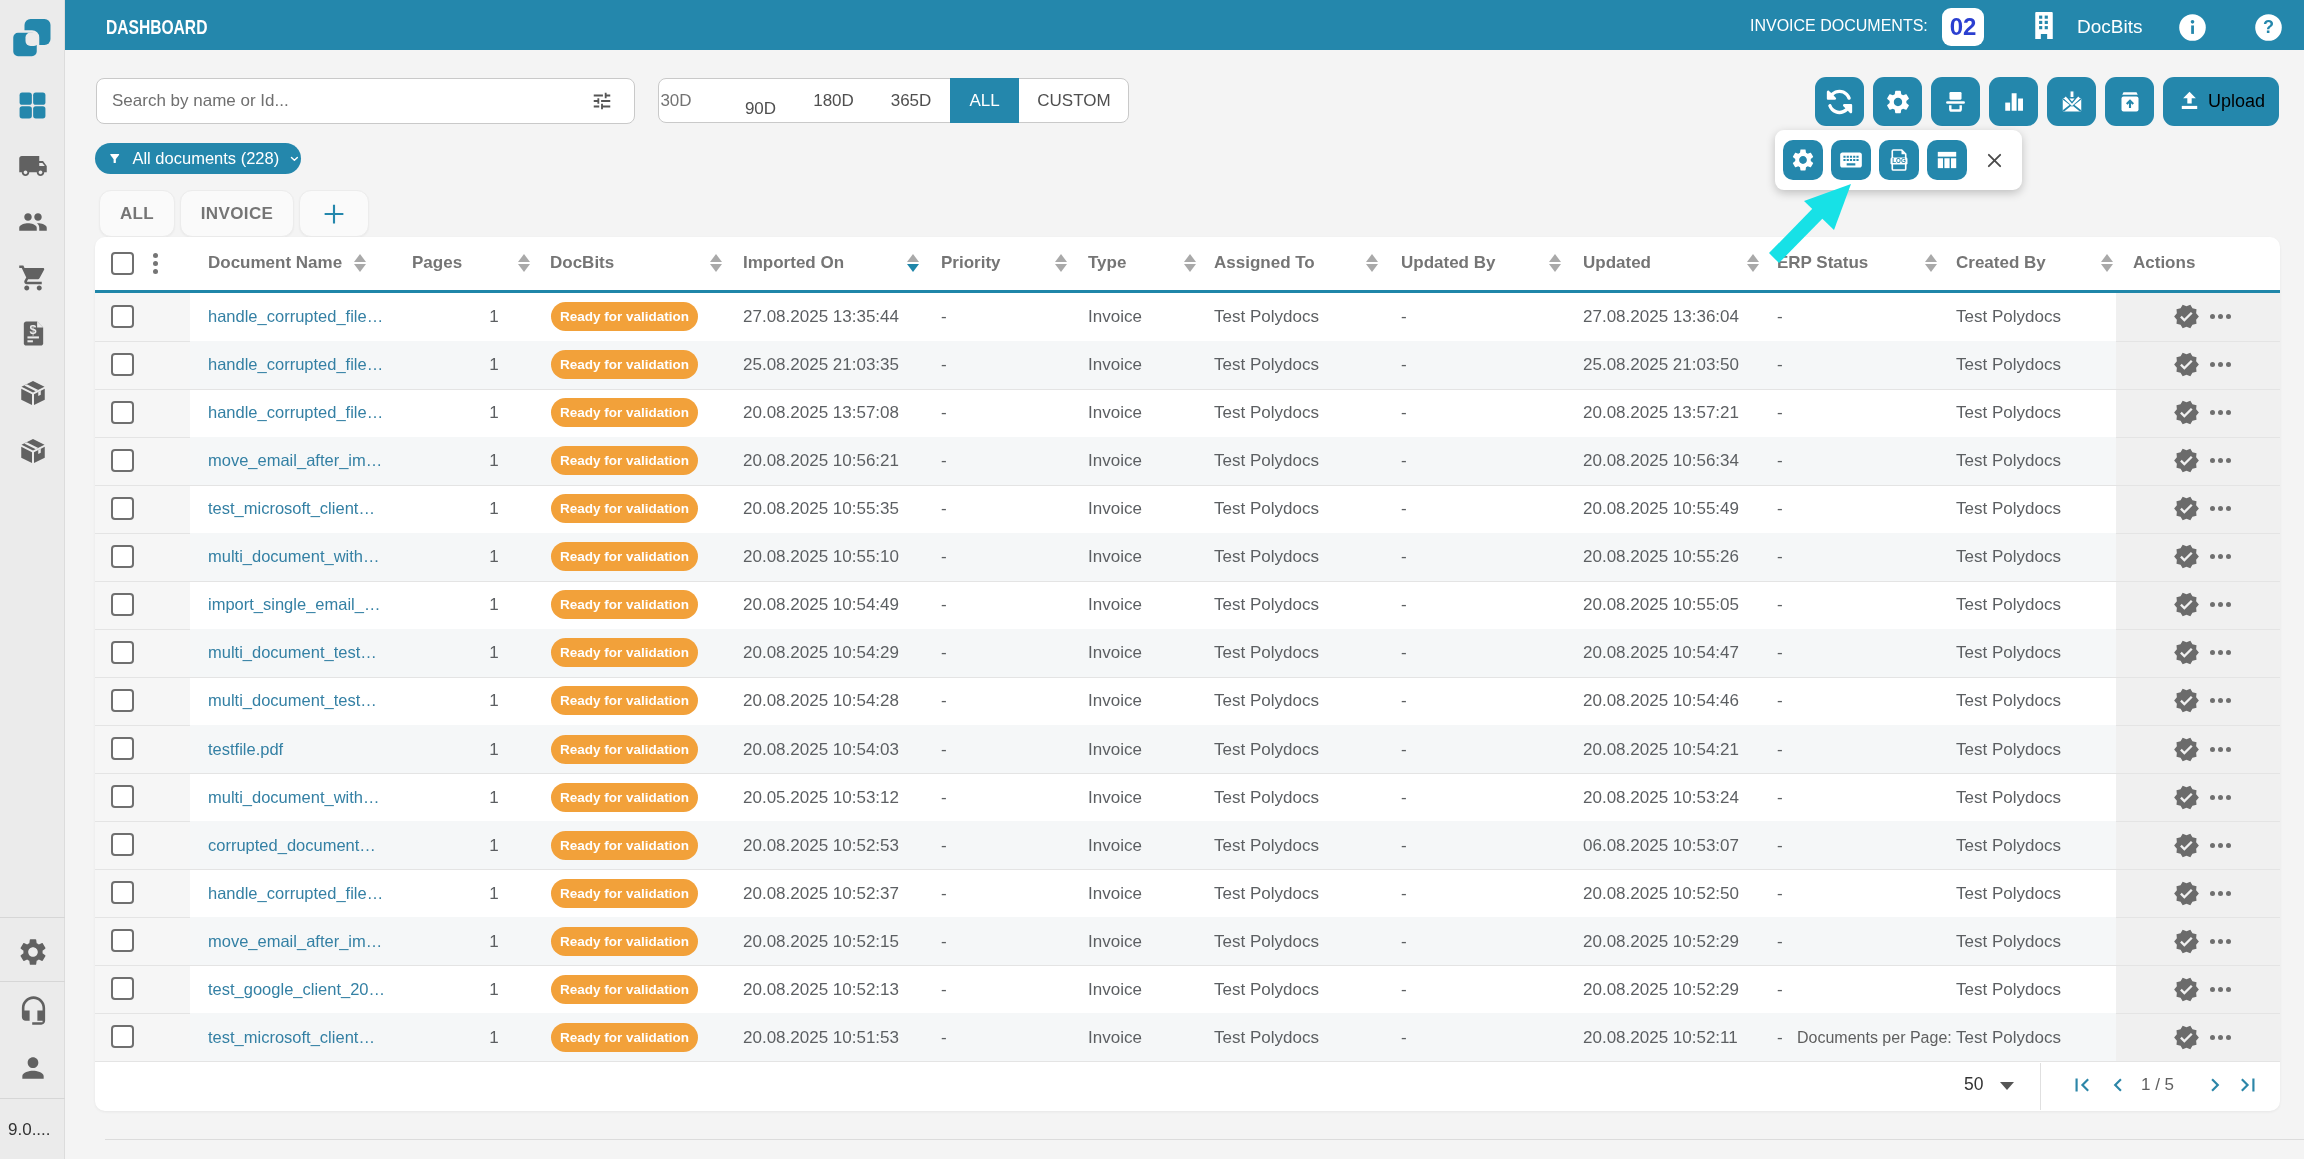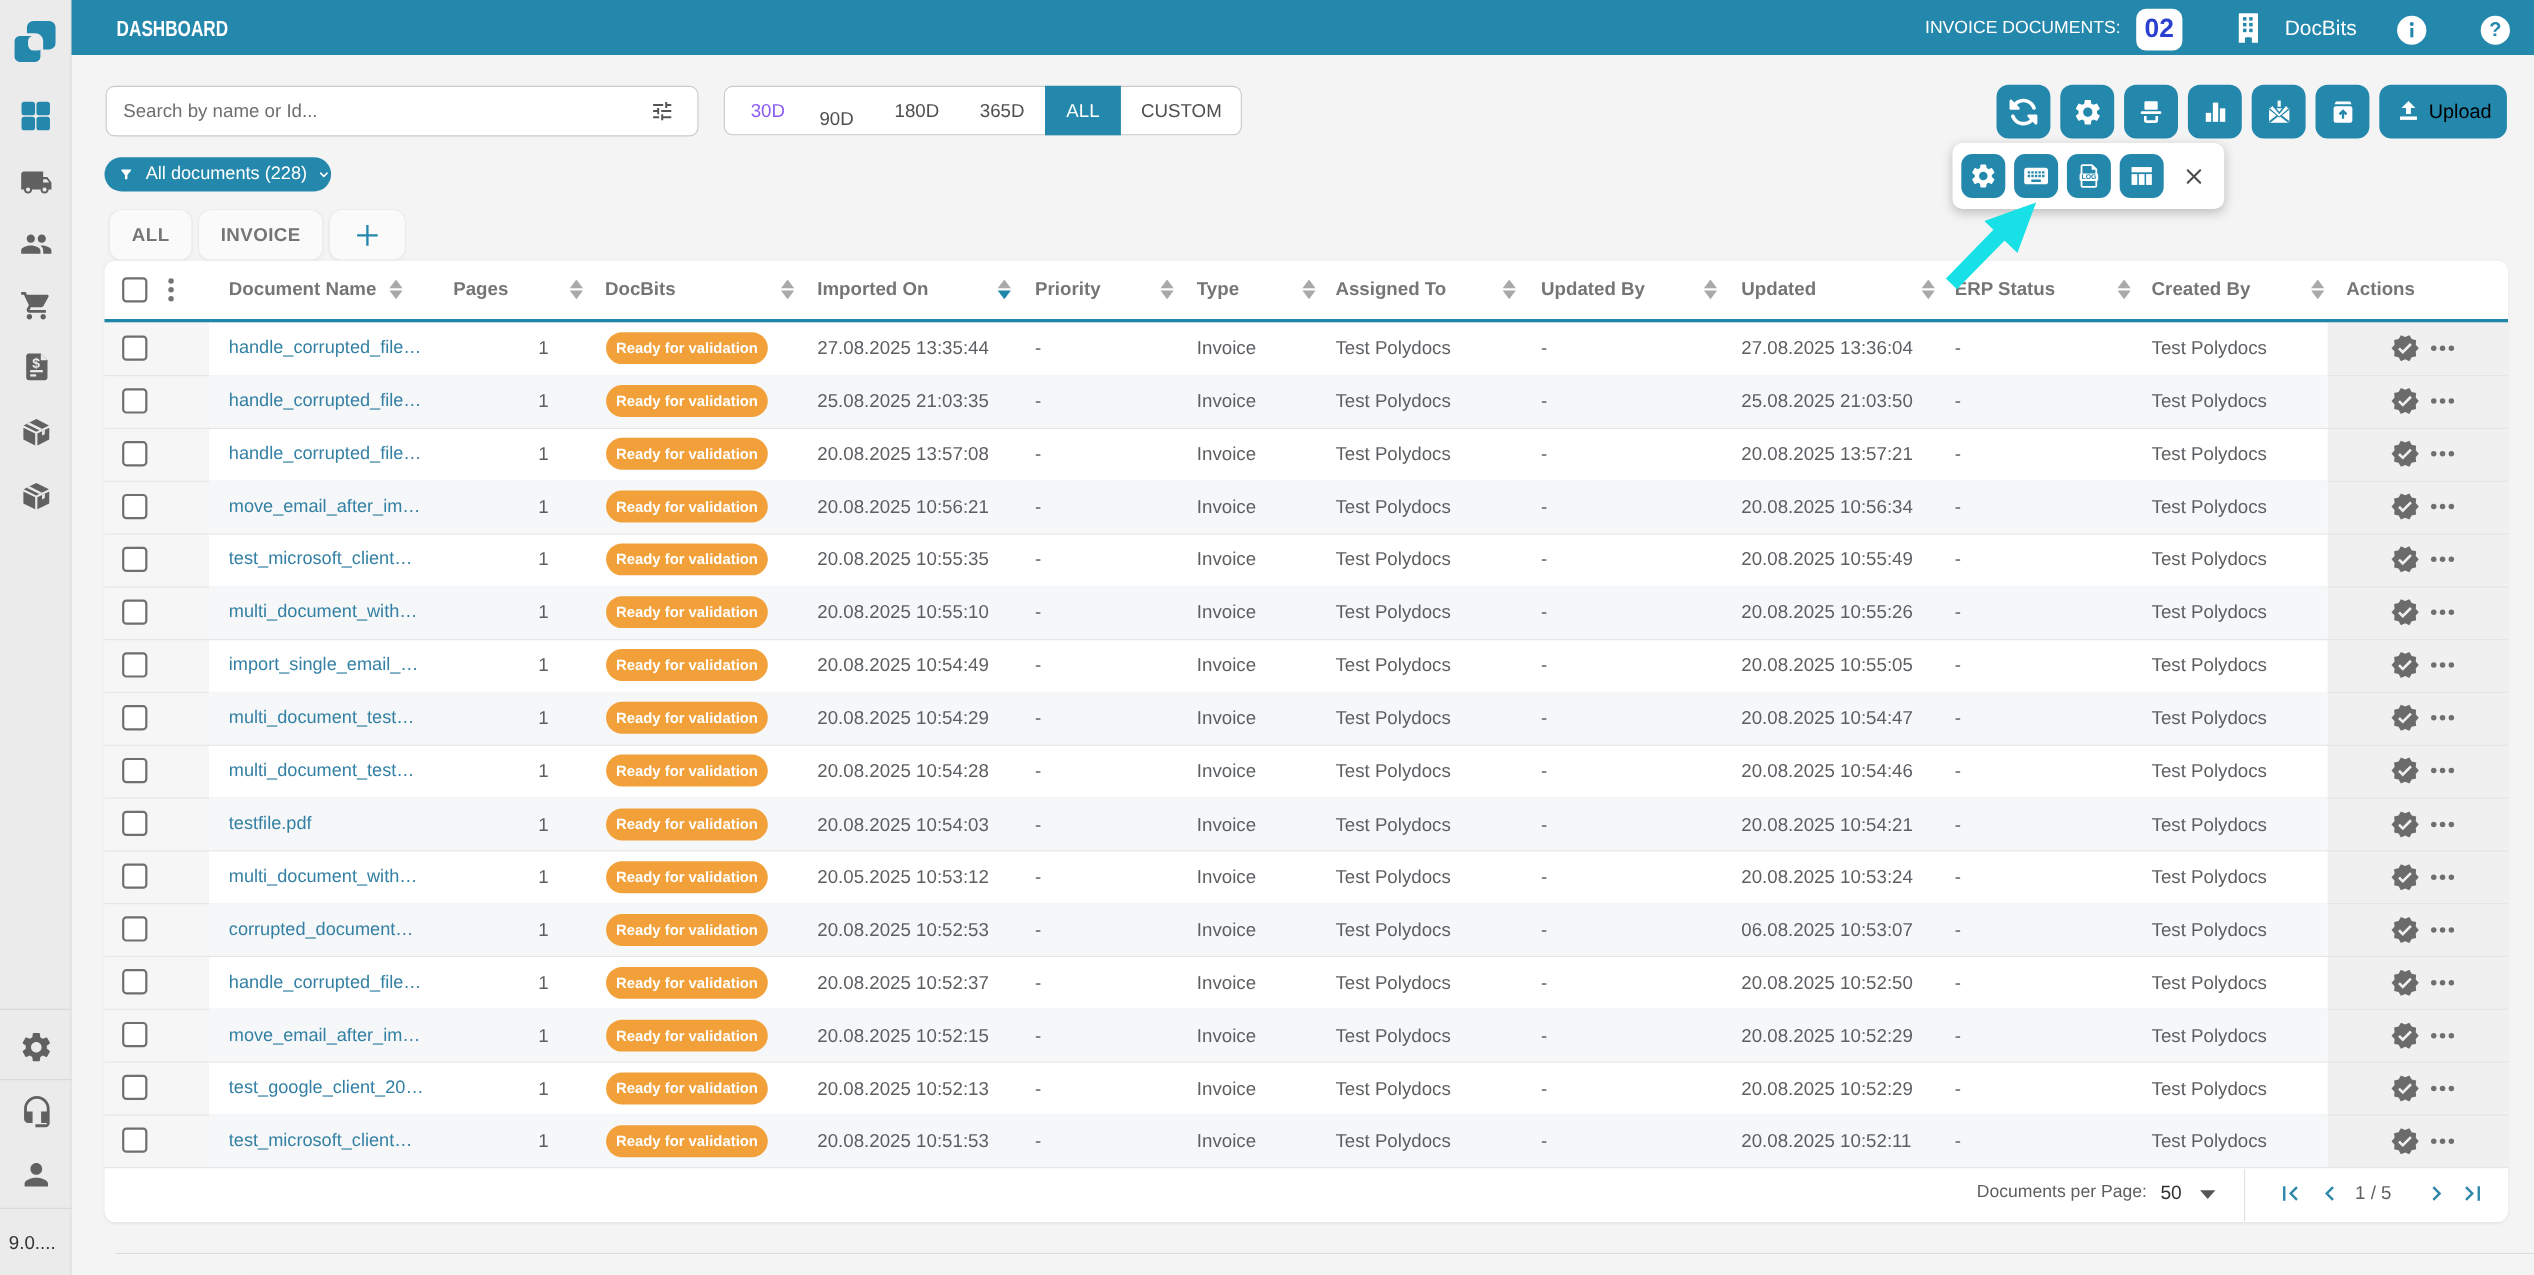--- a/index.html
+++ b/index.html
@@ -92,21 +92,21 @@
 <svg class="abs" style="left:2254px;top:13px" width="29" height="29" viewBox="0 0 24 24">
 <circle cx="12" cy="12" r="11" fill="#fff"></circle>
 <text x="12" y="16.6" text-anchor="middle" font-family="Liberation Sans" font-size="15" font-weight="bold" fill="#2487ac">?</text>
 </svg>
 <div class="abs" style="left:96px;top:78px;width:539px;height:46px;background:#fff;border:1px solid #c9c9c9;border-radius:8px"></div>
 <div class="abs" style="left:112px;top:91px;font-size:17px;color:#6f6f6f">Search by name or Id...</div>
 <svg class="abs" style="left:591px;top:90px" width="22" height="22" viewBox="0 0 24 24">
 <path d="M3 17v2h6v-2H3zM3 5v2h10V5H3zm10 16v-2h8v-2h-8v-2h-2v6h2zM7 9v2H3v2h4v2h2V9H7zm14 4v-2H11v2h10zm-6-4h2V7h4V5h-4V3h-2v6z" fill="#555"></path>
 </svg>
 <div class="abs" style="left:658px;top:78px;width:471px;height:45px;background:#fff;border:1px solid #c9c9c9;border-radius:8px"></div>
-<div class="abs" style="left:664px;top:78px;width:68px;height:45px;display:flex;align-items:center;justify-content:center;font-size:17px;font-weight:500;color:#8b5cf6">30D</div>
+<div class="abs" style="left:642px;top:78px;width:68px;height:45px;display:flex;align-items:center;justify-content:center;font-size:17px;font-weight:500;color:#737373">30D</div>
 <div class="abs" style="left:726px;top:78px;width:69px;height:61px;display:flex;align-items:center;justify-content:center;font-size:17px;font-weight:500;color:#4f4f4f">90D</div>
 <div class="abs" style="left:795px;top:78px;width:77px;height:45px;display:flex;align-items:center;justify-content:center;font-size:17px;font-weight:500;color:#4f4f4f">180D</div>
 <div class="abs" style="left:872px;top:78px;width:78px;height:45px;display:flex;align-items:center;justify-content:center;font-size:17px;font-weight:400;color:#4f4f4f">365D</div>
 <div class="abs" style="left:950px;top:78px;width:69px;height:45px;background:#2487ac;display:flex;align-items:center;justify-content:center;font-size:17px;font-weight:500;color:#fff">ALL</div>
 <div class="abs" style="left:1019px;top:78px;width:110px;height:45px;display:flex;align-items:center;justify-content:center;font-size:17px;font-weight:500;color:#4f4f4f">CUSTOM</div>
 <div class="abs" style="left:1815px;top:77px;width:49px;height:49px;background:#2487ac;border-radius:11px;display:flex;align-items:center;justify-content:center">
     <svg width="27" height="27" viewBox="0 0 512 512">
       <g transform="scale(-1 1) translate(-512 0)">
         <path d="M142.9 142.9c62.2-62.2 162.7-62.5 225.3-1L327 183c-6.9 6.9-8.9 17.2-5.2 26.2s12.5 14.8 22.2 14.8H463.5h8.5c13.3 0 24-10.7 24-24V72c0-9.7-5.8-18.5-14.8-22.2s-19.3-1.7-26.2 5.2L413.4 96.6c-87.6-86.5-228.7-86.2-315.8 1C73.2 122 55.6 150.7 44.8 181.4c-5.9 16.7 2.9 34.9 19.5 40.8s34.9-2.9 40.8-19.5c7.7-21.8 20.2-42.3 37.8-59.8zM16 312v7.6 .7V456c0 9.7 5.8 18.5 14.8 22.2s19.3 1.7 26.2-5.2l41.6-41.6c87.6 86.5 228.7 86.2 315.8-1c24.4-24.4 42.1-53.1 52.9-83.7c5.9-16.7-2.9-34.9-19.5-40.8s-34.9 2.9-40.8 19.5c-7.7 21.8-20.2 42.3-37.8 59.8c-62.2 62.2-162.7 62.5-225.3 1L183 345c6.9-6.9 8.9-17.2 5.2-26.2s-12.5-14.8-22.2-14.8H48.4h-.7H40c-13.3 0-24 10.7-24 24z" fill="#fff"></path>
       </g>
@@ -517,21 +517,21 @@
 <div class="cell" style="left:1401px;top:1027.8px">-</div>
 <div class="cell" style="left:1583px;top:1027.8px">20.08.2025 10:52:11</div>
 <div class="cell" style="left:1777px;top:1027.8px">-</div>
 <div class="cell" style="left:1956px;top:1027.8px">Test Polydocs</div>
 <div class="abs" style="left:2173px;top:1023.8px"><svg width="27" height="27" viewBox="0 0 24 24">
       <path d="M23 12l-2.44-2.79.34-3.69-3.61-.82-1.89-3.2L12 2.96 8.6 1.5 6.71 4.69 3.1 5.5l.34 3.7L1 12l2.44 2.79-.34 3.7 3.61.82L8.6 22.5l3.4-1.47 3.4 1.46 1.89-3.19 3.61-.82-.34-3.69L23 12zm-12.91 4.72l-3.8-3.81 1.48-1.48 2.32 2.33 5.85-5.87 1.48 1.48-7.33 7.35z" fill="#6b6b6b"></path>
     </svg></div>
 <div class="abs" style="left:2210px;top:1034.8px;width:5px;height:5px;border-radius:50%;background:#6f6f6f"></div>
 <div class="abs" style="left:2218px;top:1034.8px;width:5px;height:5px;border-radius:50%;background:#6f6f6f"></div>
 <div class="abs" style="left:2226px;top:1034.8px;width:5px;height:5px;border-radius:50%;background:#6f6f6f"></div>
-<div class="abs" style="left:1797px;top:1075px;font-size:16px;color:#5f5f5f;white-space:nowrap">Documents per Page:</div>
+<div class="abs" style="left:1797px;top:1029px;font-size:16px;color:#5f5f5f;white-space:nowrap">Documents per Page:</div>
 <div class="abs" style="left:1964px;top:1074px;font-size:17.5px;color:#333">50</div>
 <div class="abs" style="left:2000px;top:1082px;width:0;height:0;border-left:7px solid transparent;border-right:7px solid transparent;border-top:8px solid #555"></div>
 <div class="abs" style="left:2040px;top:1063px;width:1px;height:47px;background:#e0e0e0"></div>
 <svg class="abs" style="left:2069px;top:1072px" width="26" height="26" viewBox="0 0 24 24">
     <path d="M18.41 16.59 13.82 12l4.59-4.59L17 6l-6 6 6 6zM6 6h2v12H6z" fill="#2c86a8"></path>
   </svg>
 <svg class="abs" style="left:2105px;top:1072px" width="26" height="26" viewBox="0 0 24 24">
     <path d="M15.41 7.41 14 6l-6 6 6 6 1.41-1.41L10.83 12z" fill="#2c86a8"></path>
   </svg>
 <div class="abs" style="left:2141px;top:1075px;font-size:17px;color:#5f5f5f">1 / 5</div>

